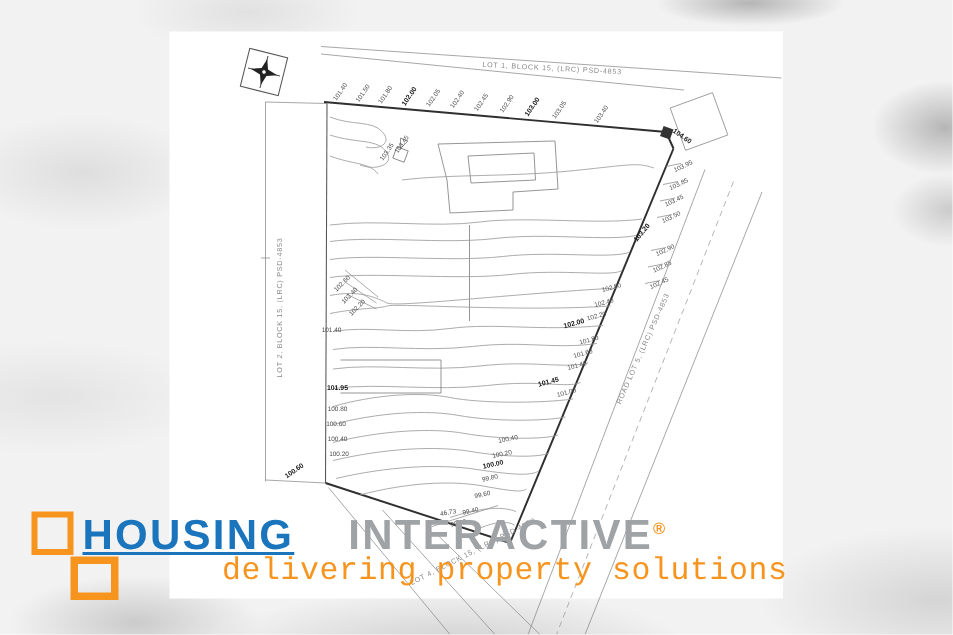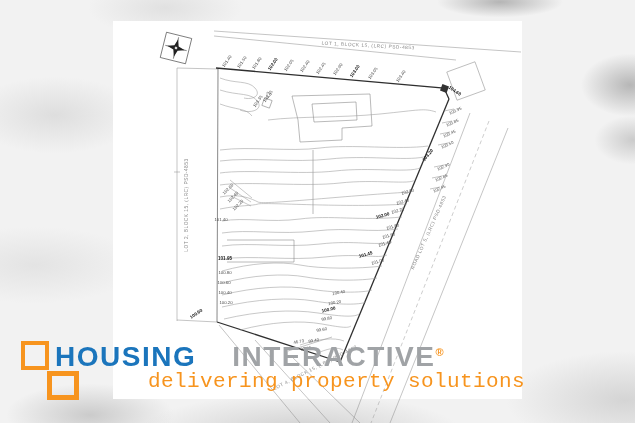--- a/index.html
+++ b/index.html
@@ -209,17 +209,17 @@
         <text x="368" y="47" class="lotlbl" text-anchor="middle" transform="rotate(3 368 47)">LOT 1, BLOCK 15, (LRC) PSD-4853</text>
         <text x="188" y="205" class="lotlbl" text-anchor="middle" transform="rotate(-90 188 205)">LOT 2, BLOCK 15, (LRC) PSD-4853</text>
         <text x="430" y="233" class="lotlbl" text-anchor="middle" transform="rotate(-66 430 233)">ROAD LOT 5, (LRC) PSD-4853</text>
         <text x="316" y="369" class="lotlbl" text-anchor="middle" transform="rotate(-27 316 369)">LOT 4, BLOCK 15, (LRC) PSD-4853</text>
       </g>
   </svg>
 
   <div class="logo">
     <div class="logo-sq sq1" style="border-color: rgb(247, 148, 30);"></div>
     <div class="logo-sq sq2" style="border-color: rgb(247, 148, 30);"></div>
-    <div class="logo-word"><span class="w-housing" style="color: rgb(27, 117, 188);">HOUSING</span><span class="w-interactive" style="color: rgb(160, 163, 166); margin-left: 36px;">INTERACTIVE</span><span class="w-reg" style="color: rgb(247, 148, 30);">®</span></div>
+    <div class="logo-word"><span class="w-housing" style="color: rgb(27, 117, 188); text-decoration: underline;">HOUSING</span><span class="w-interactive" style="color: rgb(160, 163, 166); margin-left: 36px;">INTERACTIVE</span><span class="w-reg" style="color: rgb(247, 148, 30);">®</span></div>
     <div class="logo-tagline" style="color: rgb(247, 148, 30);">delivering property solutions</div>
   </div>
 
 </div>
 
 </body></html>

